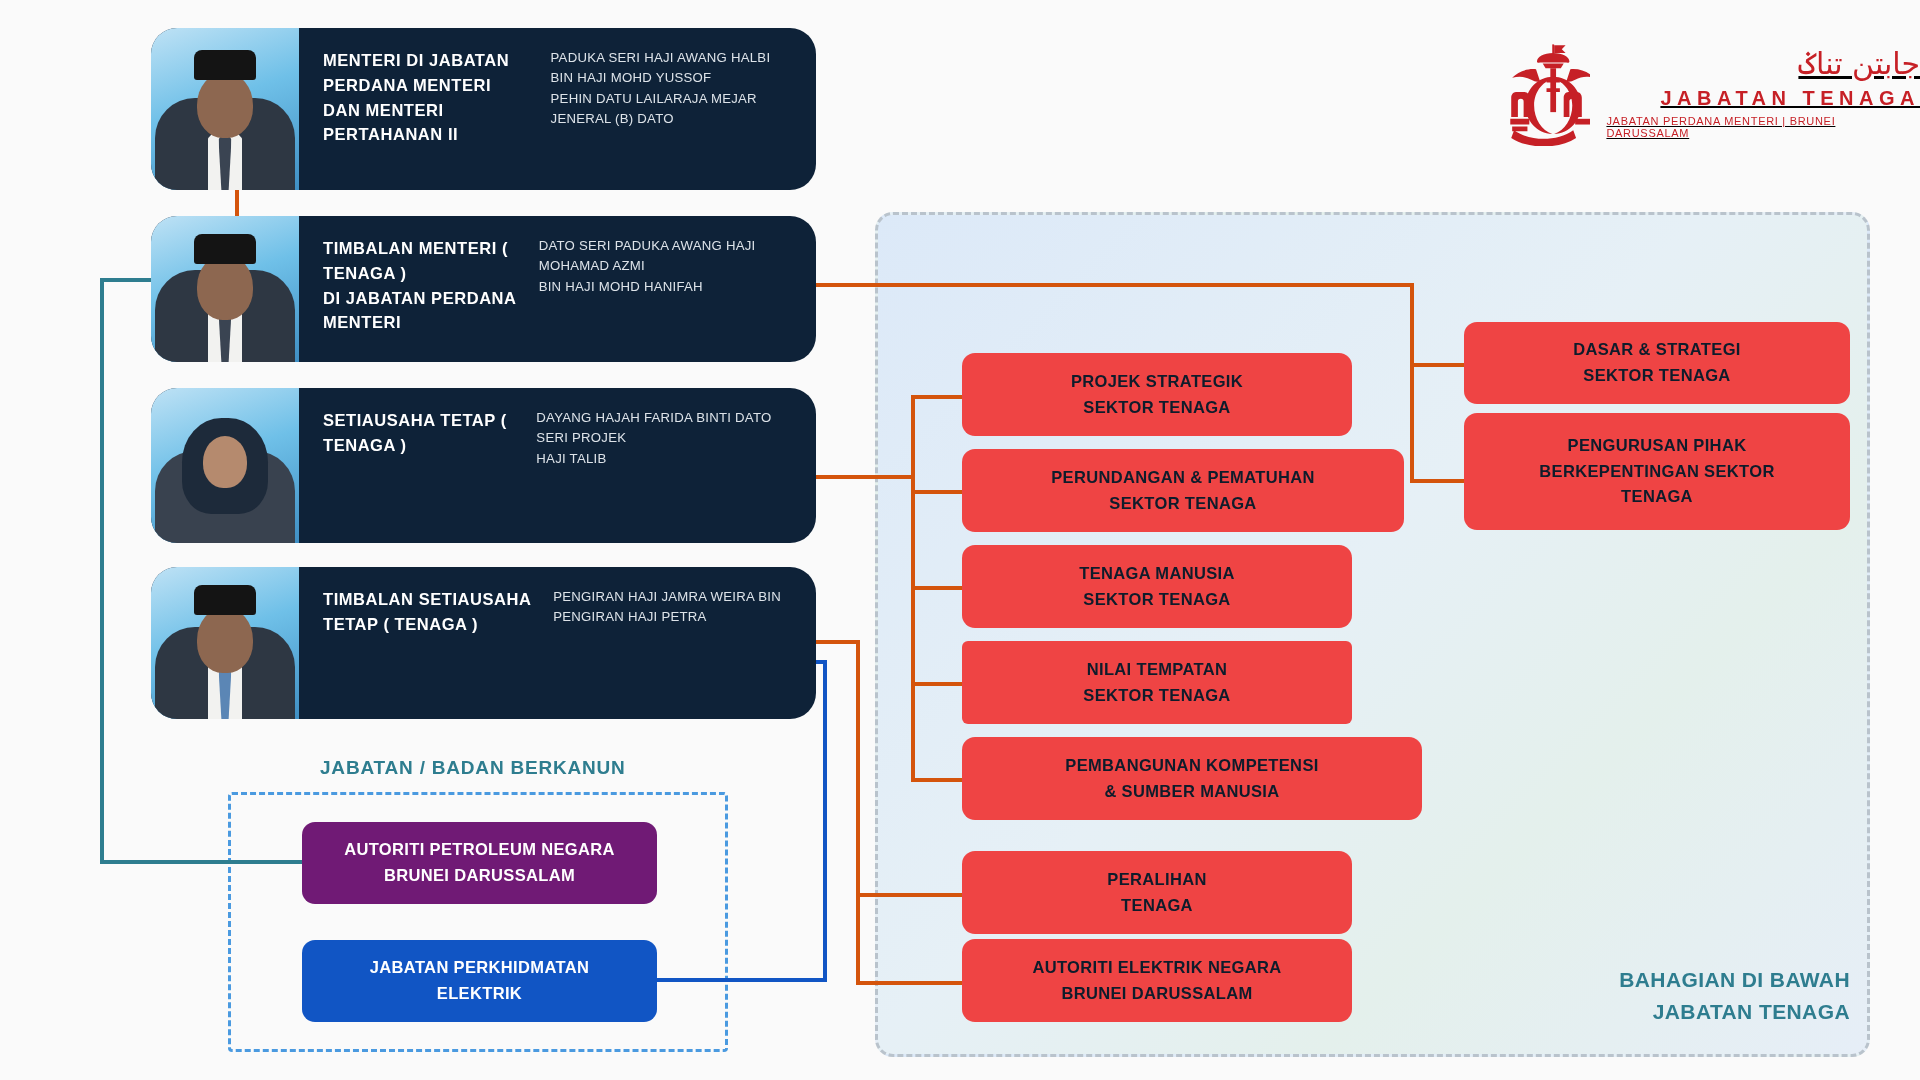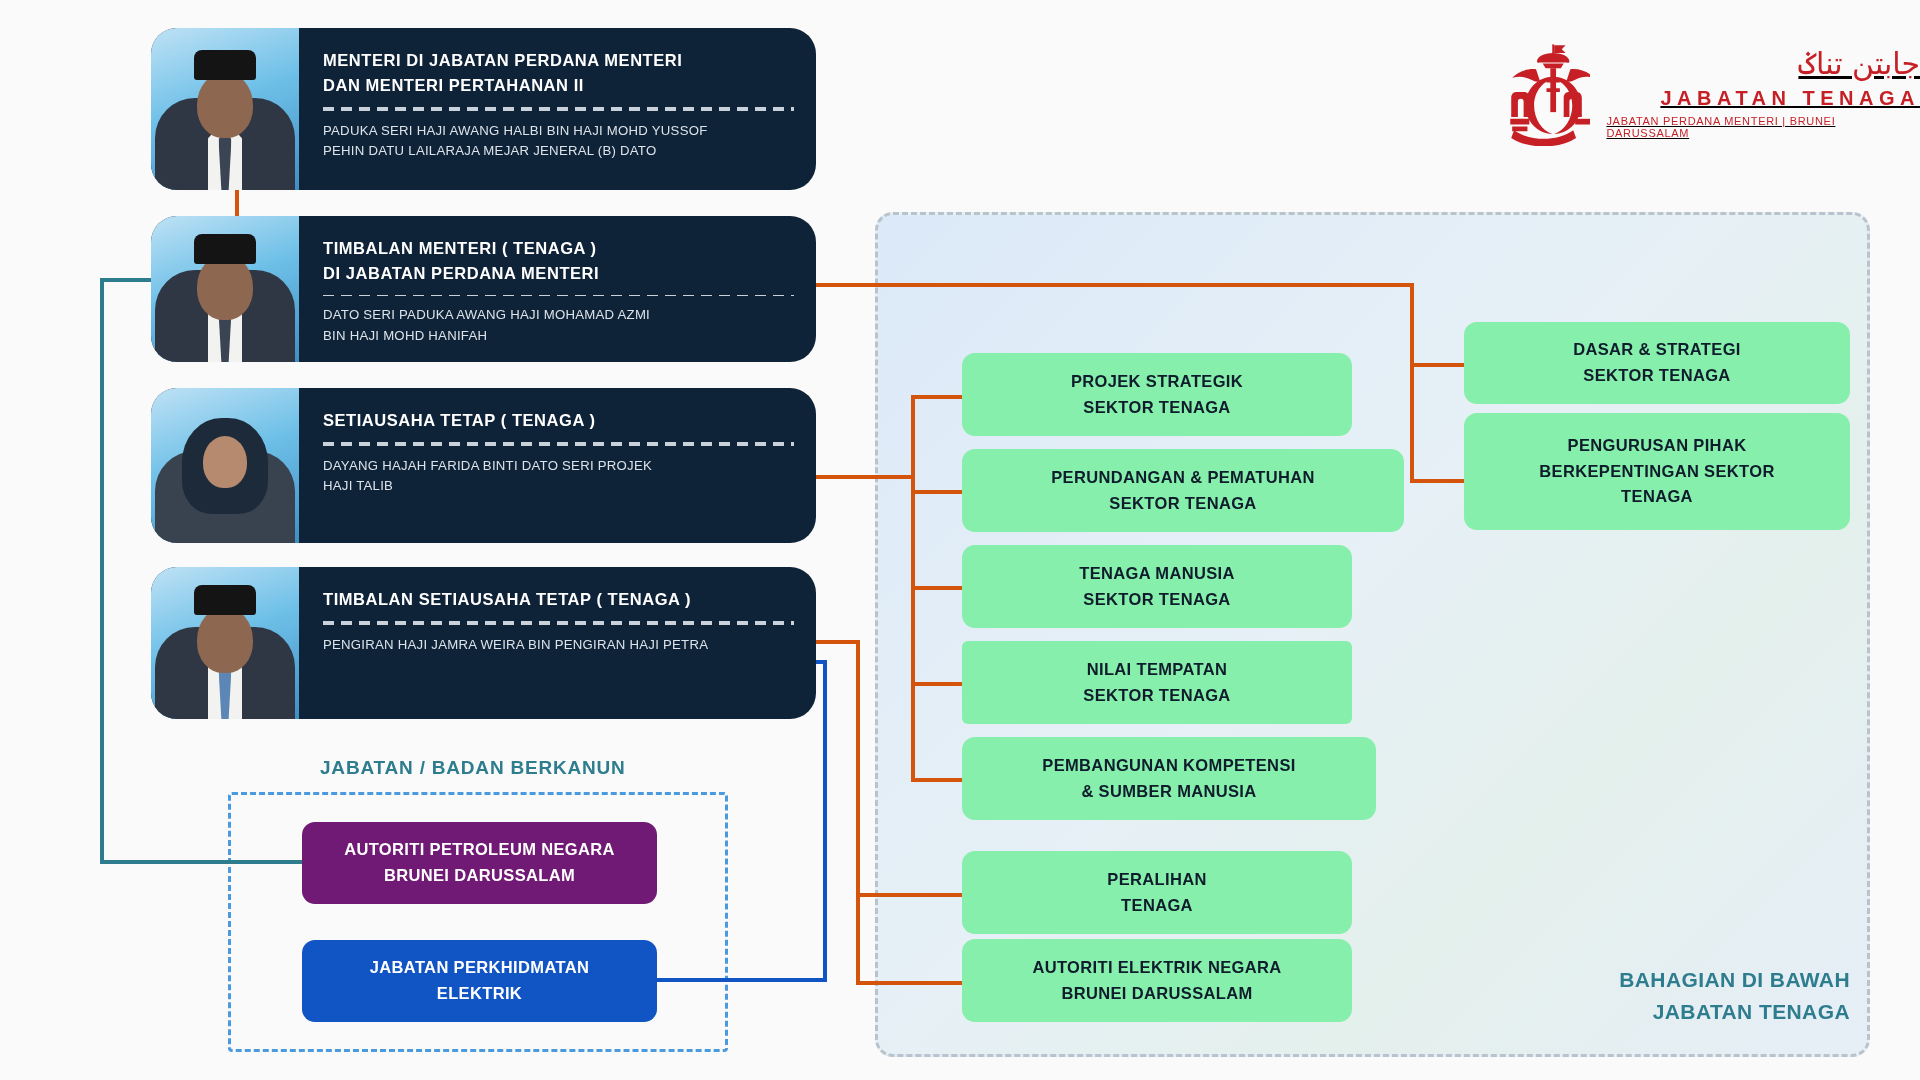--- a/index.html
+++ b/index.html
@@ -47,21 +47,21 @@
   .p-shirt {
     position:absolute; left:50%; transform:translateX(-50%); bottom:0;
     width:34px; height:70px; background:#f2f2f0;
     clip-path:polygon(50% 0,100% 26%,100% 100%,0 100%,0 26%);
   }
   .p-tie {
     position:absolute; left:50%; transform:translateX(-50%); bottom:0;
     width:13px; height:60px; background:#3a4452;
     clip-path:polygon(50% 0,100% 16%,78% 100%,22% 100%,0 16%);
   }
-  .leader-text { flex:1; padding:20px 22px 16px 24px; display:flex; flex-direction:column; justify-content:flex-start; }
+  .leader-text { flex:1; padding:20px 22px 16px 24px; display:flex; flex-direction:row; justify-content:flex-start; }
   .leader-title {
     color:#ffffff; font-weight:bold; font-size:16.5px;
     letter-spacing:0.55px; line-height:1.5;
   }
   .dash-rule {
     height:4px; margin:9px 0 10px 0;
     background-image:linear-gradient(to right,#c9d2da 0 11px, transparent 11px 18px);
     background-size:18px 4px; background-repeat:repeat-x;
   }
   .leader-name {
@@ -79,21 +79,21 @@
   .panel-caption {
     position:absolute;
     color:#2e7d8f; font-weight:bold; font-size:21px;
     line-height:1.5; letter-spacing:0.4px; text-align:right;
     z-index:5;
   }
 
   
   .ybox {
     position:absolute;
-    background:#86efac;
+    background:#ef4444;
     border-radius:13px;
     display:flex; align-items:center; justify-content:center;
     text-align:center;
     color:#0e1c2b; font-weight:bold; font-size:16.5px;
     line-height:1.55; letter-spacing:0.35px;
     padding:6px 12px;
     z-index:4;
   }
 
   
@@ -283,21 +283,21 @@
   </div>
 </div>
 
 <div class="ybox" style="left:962px; top:641px; width:390px; height:83px;border-radius:6px;">
   <div>
     <div>NILAI TEMPATAN</div>
     <div>SEKTOR TENAGA</div>
   </div>
 </div>
 
-<div class="ybox" style="left:962px; top:737px; width:414px; height:83px;">
+<div class="ybox" style="left:962px; top:737px; width:460px; height:83px;">
   <div>
     <div>PEMBANGUNAN KOMPETENSI</div>
     <div>&amp; SUMBER MANUSIA</div>
   </div>
 </div>
 
 <div class="ybox" style="left:962px; top:851px; width:390px; height:83px;">
   <div>
     <div>PERALIHAN</div>
     <div>TENAGA</div>

